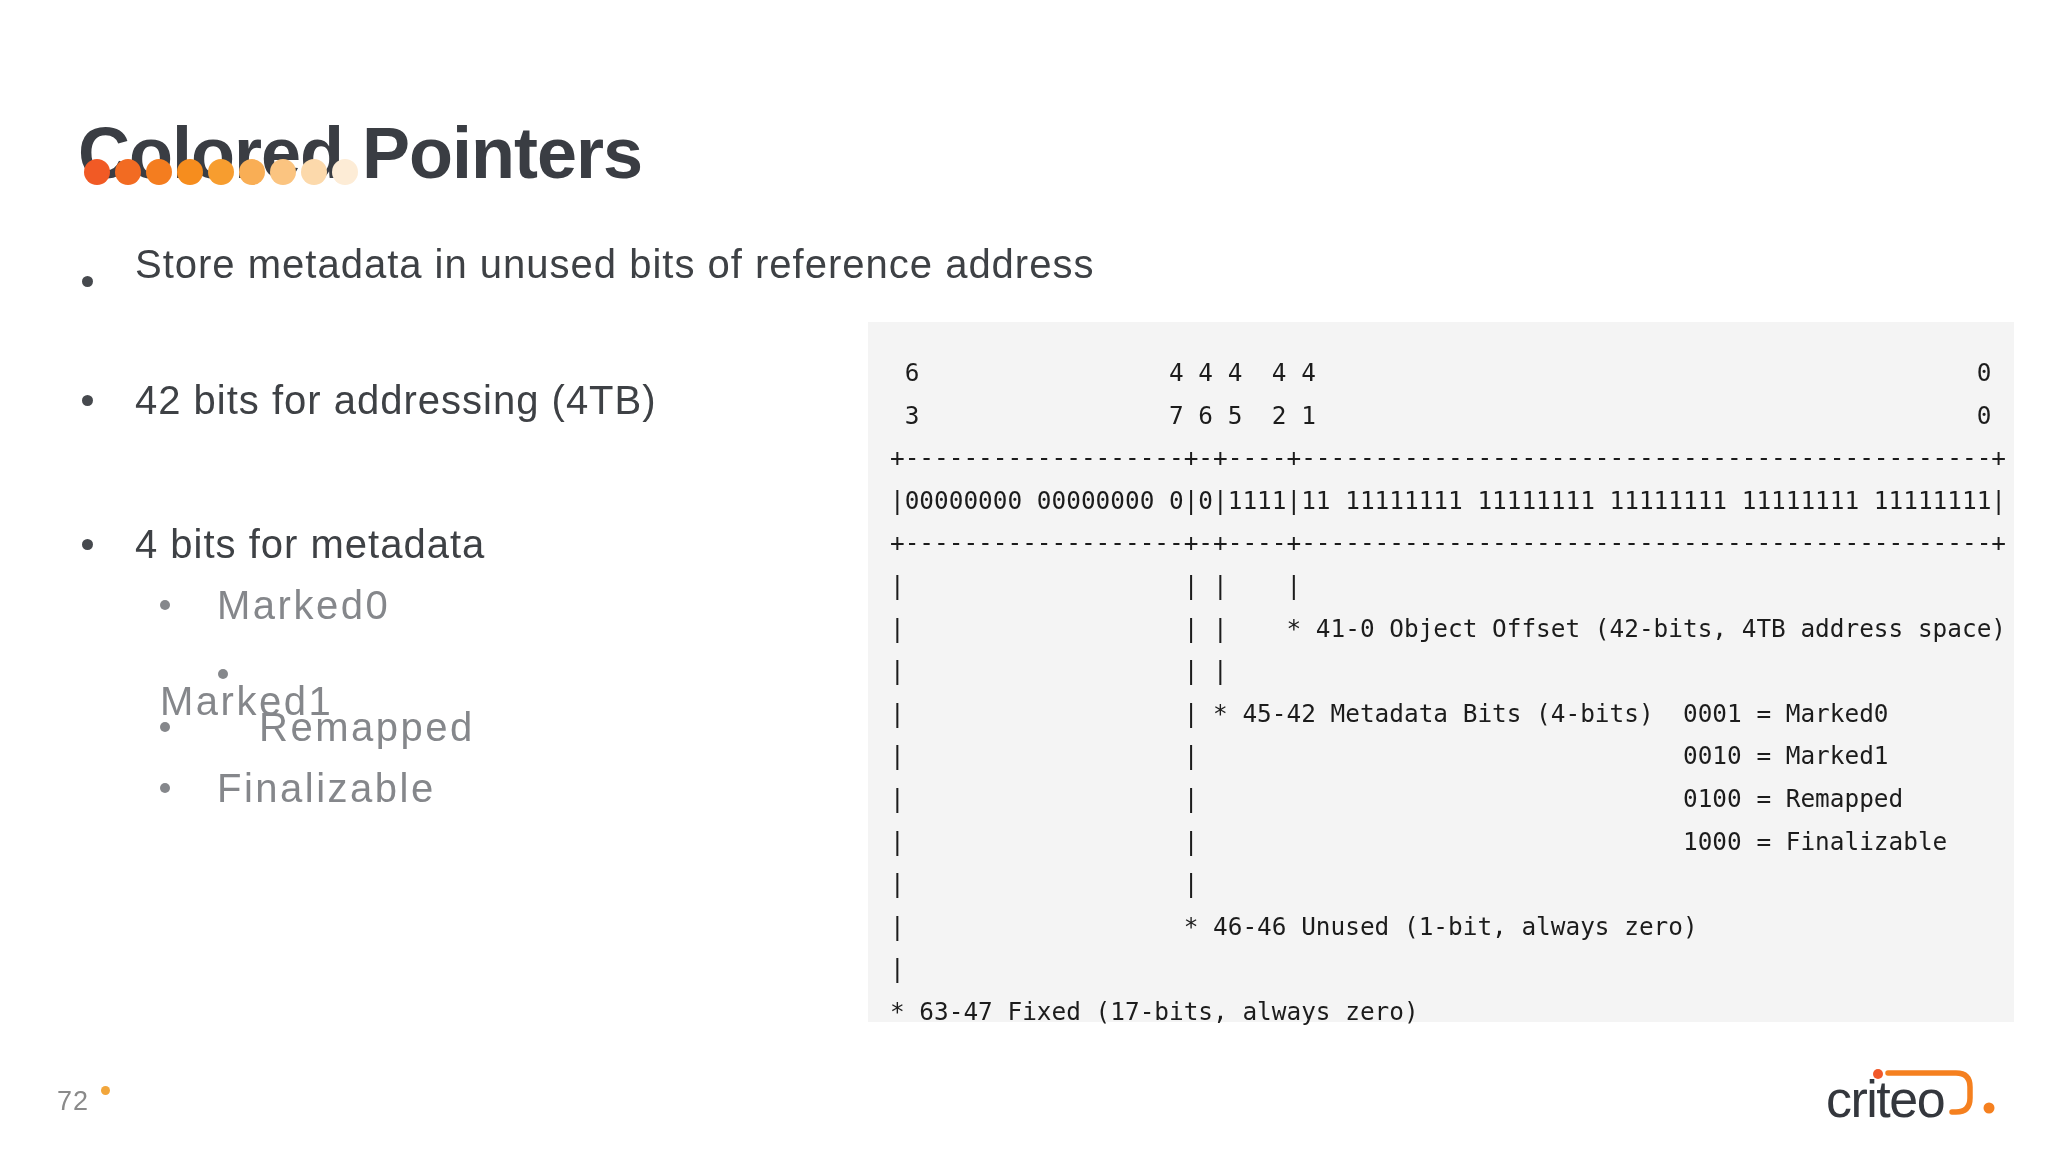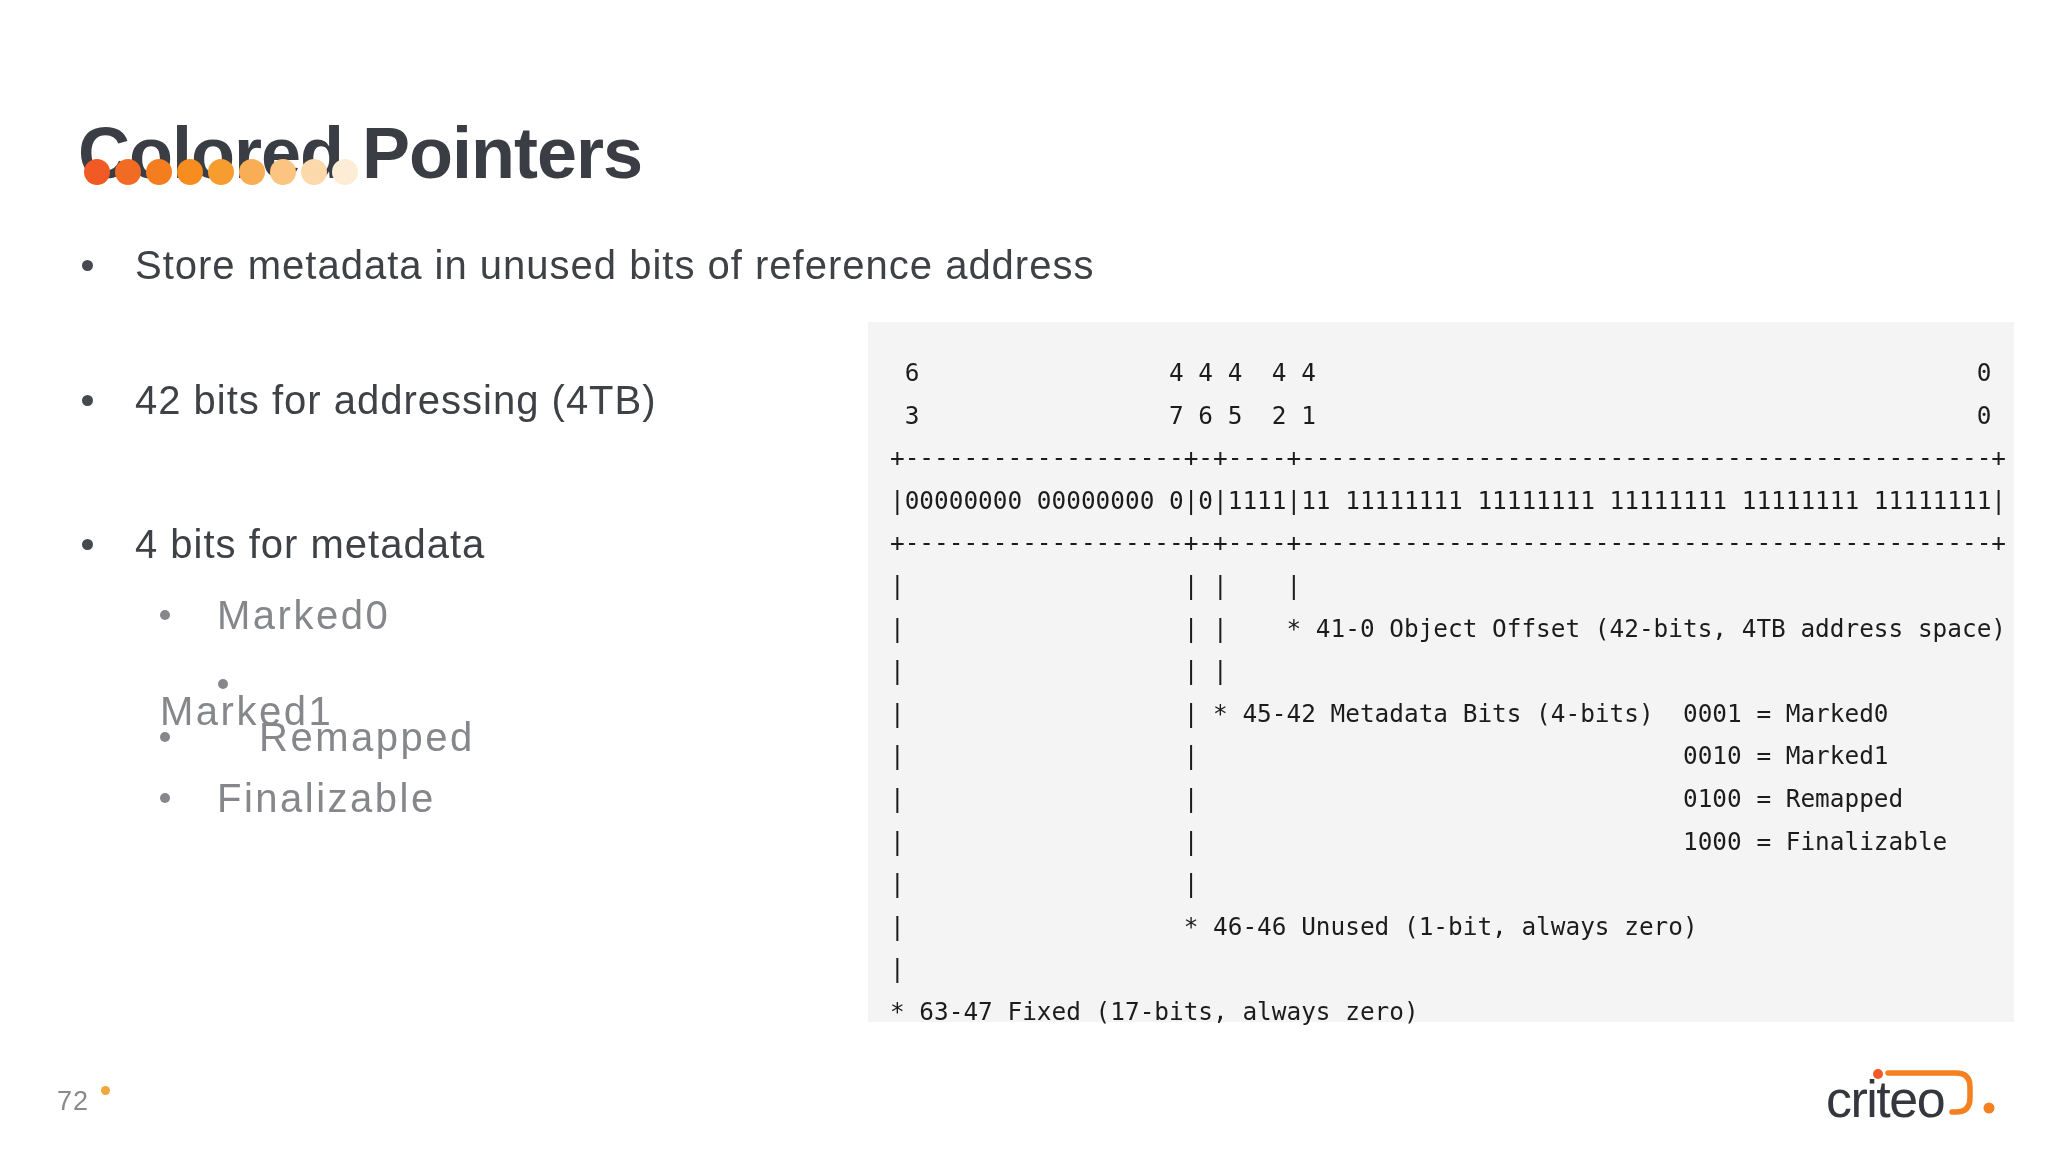--- a/index.html
+++ b/index.html
@@ -21,25 +21,25 @@
 
   
   .bullet-row{position:absolute;height:44px;display:flex;align-items:center;white-space:nowrap;}
   .bullet-row .marker{
     width:11px;height:11px;border-radius:50%;background:var(--bullet-marker);
     margin-right:42px;flex:0 0 auto;
   }
   .bullet-row .bullet-text{
     font-size:40px;color:var(--bullet);letter-spacing:1px;
   }
-  .b1{left:82px;top:243px;}
+  .b1{left:82px;top:243px;align-items:flex-end;}
   .b2{left:82px;top:378px;}
   .b3{left:82px;top:522px;}
 
-  .sub-row{position:absolute;height:44px;display:flex;align-items:center;white-space:nowrap;margin-top:10px;}
+  .sub-row{position:absolute;height:44px;display:flex;align-items:center;white-space:nowrap;}
   .sub-row .marker{
     width:10px;height:10px;border-radius:50%;background:var(--sub-marker);
     margin-right:47px;flex:0 0 auto;
   }
   .sub-row .bullet-text{
     font-size:40px;color:var(--sub);letter-spacing:2.5px;
   }
   .s1{left:160px;top:583px;}
   .s2{left:160px;top:669px;flex-direction:column;}
   .s3{left:160px;top:705px;gap:42px;}

